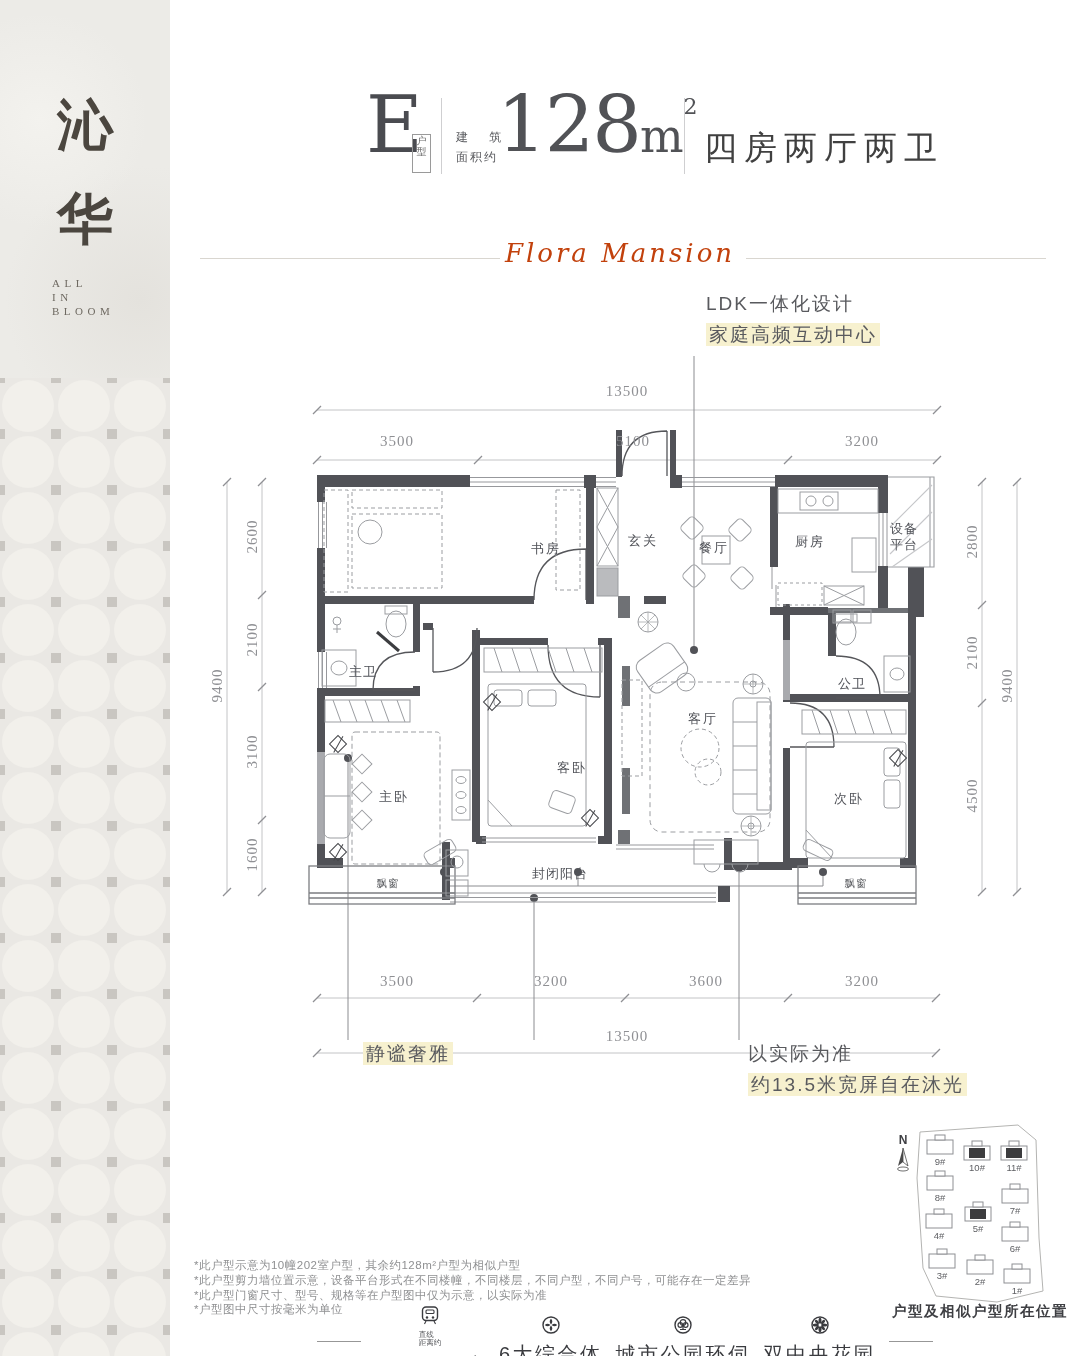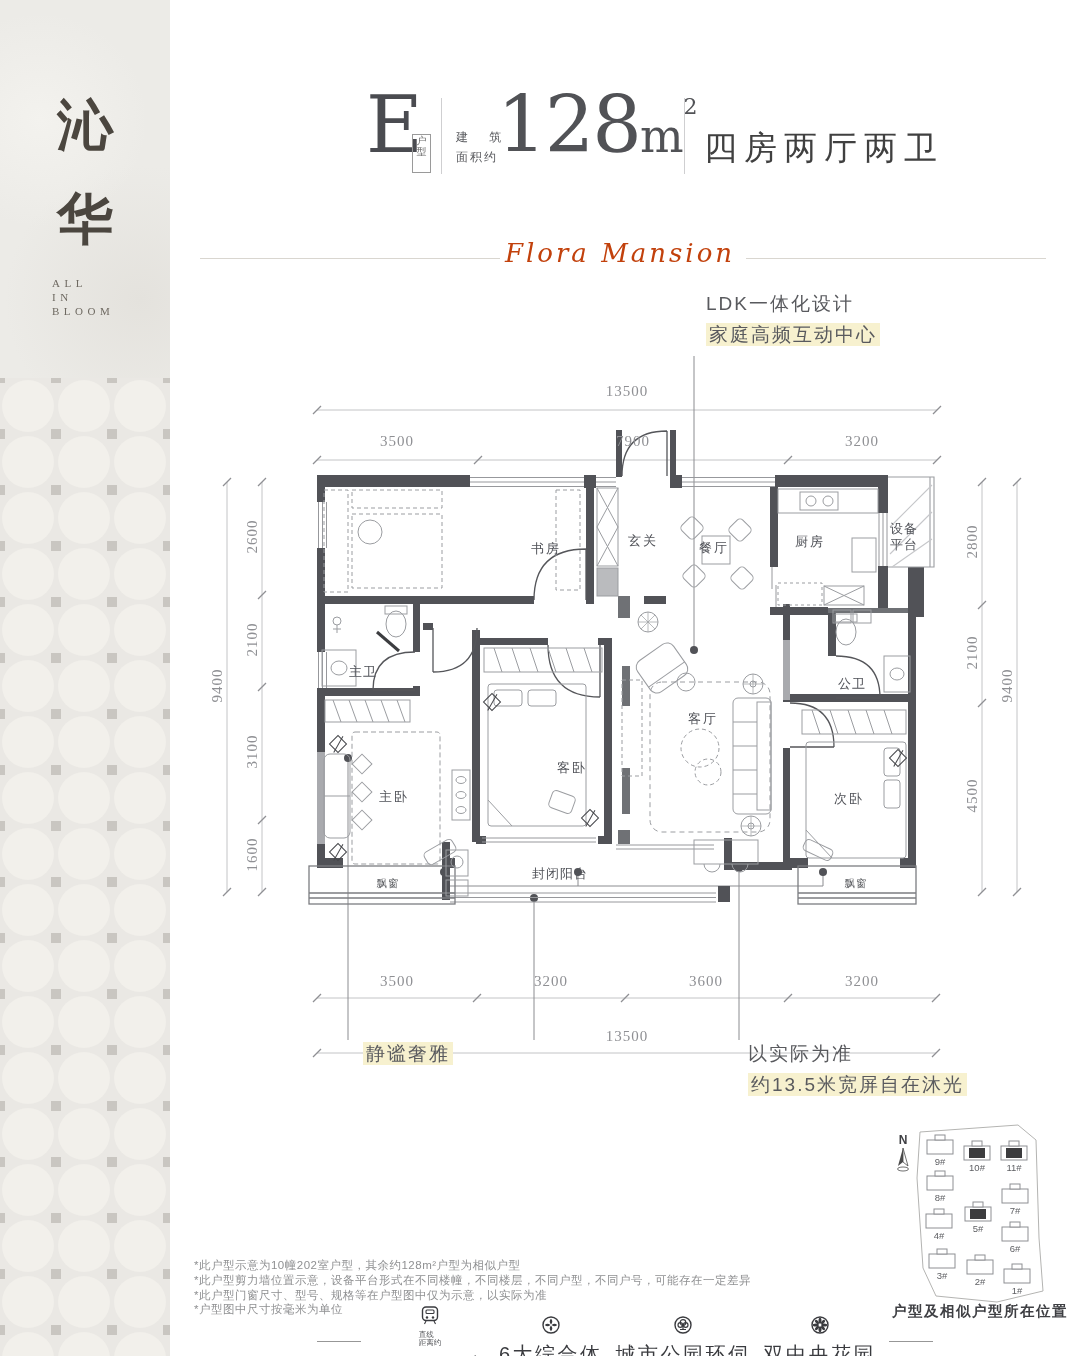--- a/index.html
+++ b/index.html
@@ -374,21 +374,21 @@
   <span class="rlabel" style="left:572px;top:768px">客卧</span>
   <span class="rlabel" style="left:703px;top:719px">客厅</span>
   <span class="rlabel" style="left:394px;top:797px">主卧</span>
   <span class="rlabel" style="left:849px;top:799px">次卧</span>
   <span class="rlabel sm" style="left:560px;top:874px">封闭阳台</span>
   <span class="rlabel xs" style="left:388px;top:884px">飘窗</span>
   <span class="rlabel xs" style="left:856px;top:884px">飘窗</span>
 
   <span class="dim" style="left:317px;top:383px;width:620px">13500</span>
   <span class="dim" style="left:347px;top:433px;width:100px">3500</span>
-  <span class="dim" style="left:583px;top:433px;width:100px">7900</span>
+  <span class="dim" style="left:583px;top:433px;width:100px">5100</span>
   <span class="dim" style="left:812px;top:433px;width:100px">3200</span>
   <span class="dim" style="left:347px;top:973px;width:100px">3500</span>
   <span class="dim" style="left:501px;top:973px;width:100px">3200</span>
   <span class="dim" style="left:656px;top:973px;width:100px">3600</span>
   <span class="dim" style="left:812px;top:973px;width:100px">3200</span>
   <span class="dim" style="left:317px;top:1028px;width:620px">13500</span>
   <span class="dim dimv" style="left:177px;top:677px">9400</span>
   <span class="dim dimv" style="left:212px;top:528px">2600</span>
   <span class="dim dimv" style="left:212px;top:631px">2100</span>
   <span class="dim dimv" style="left:212px;top:743px">3100</span>

